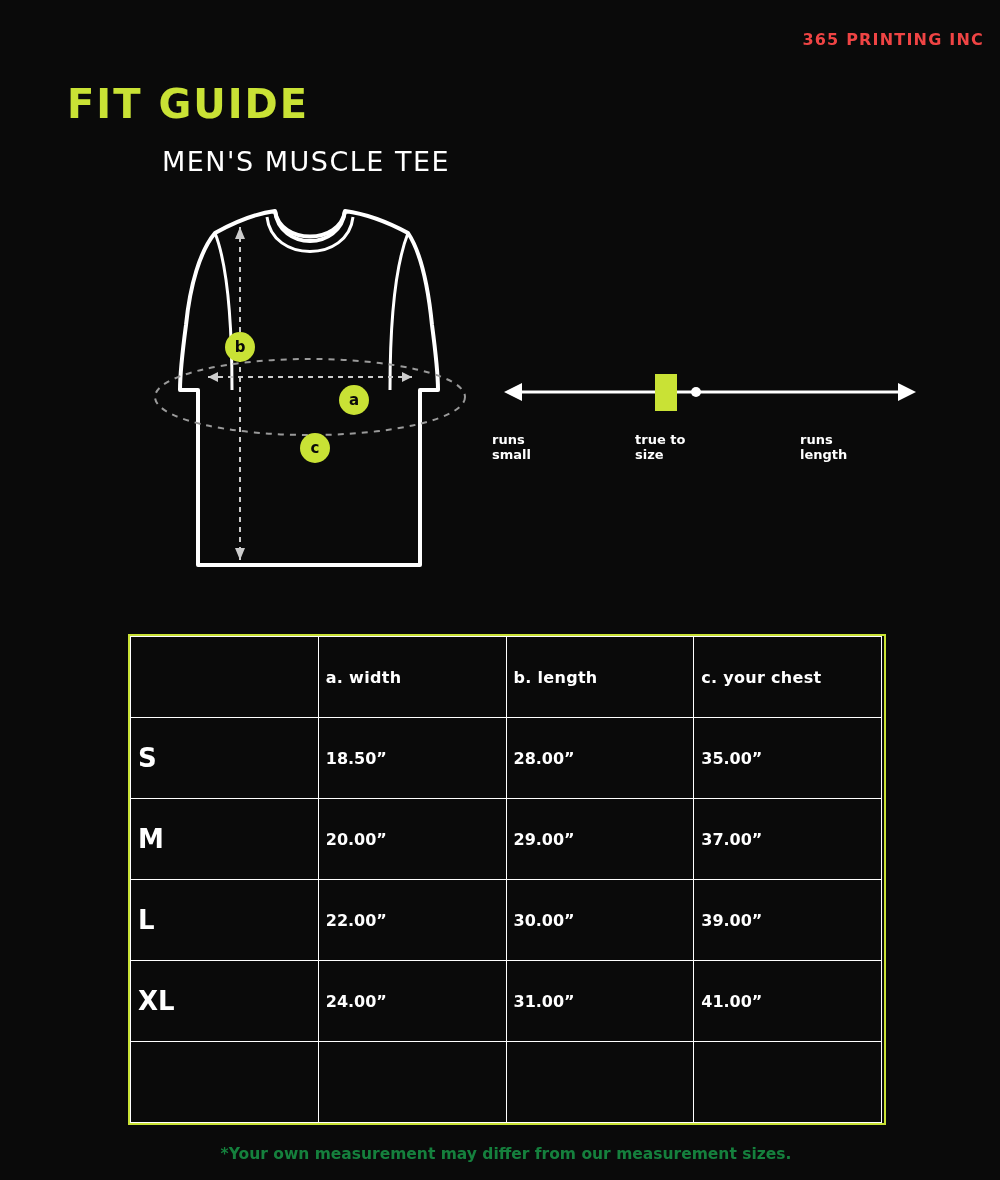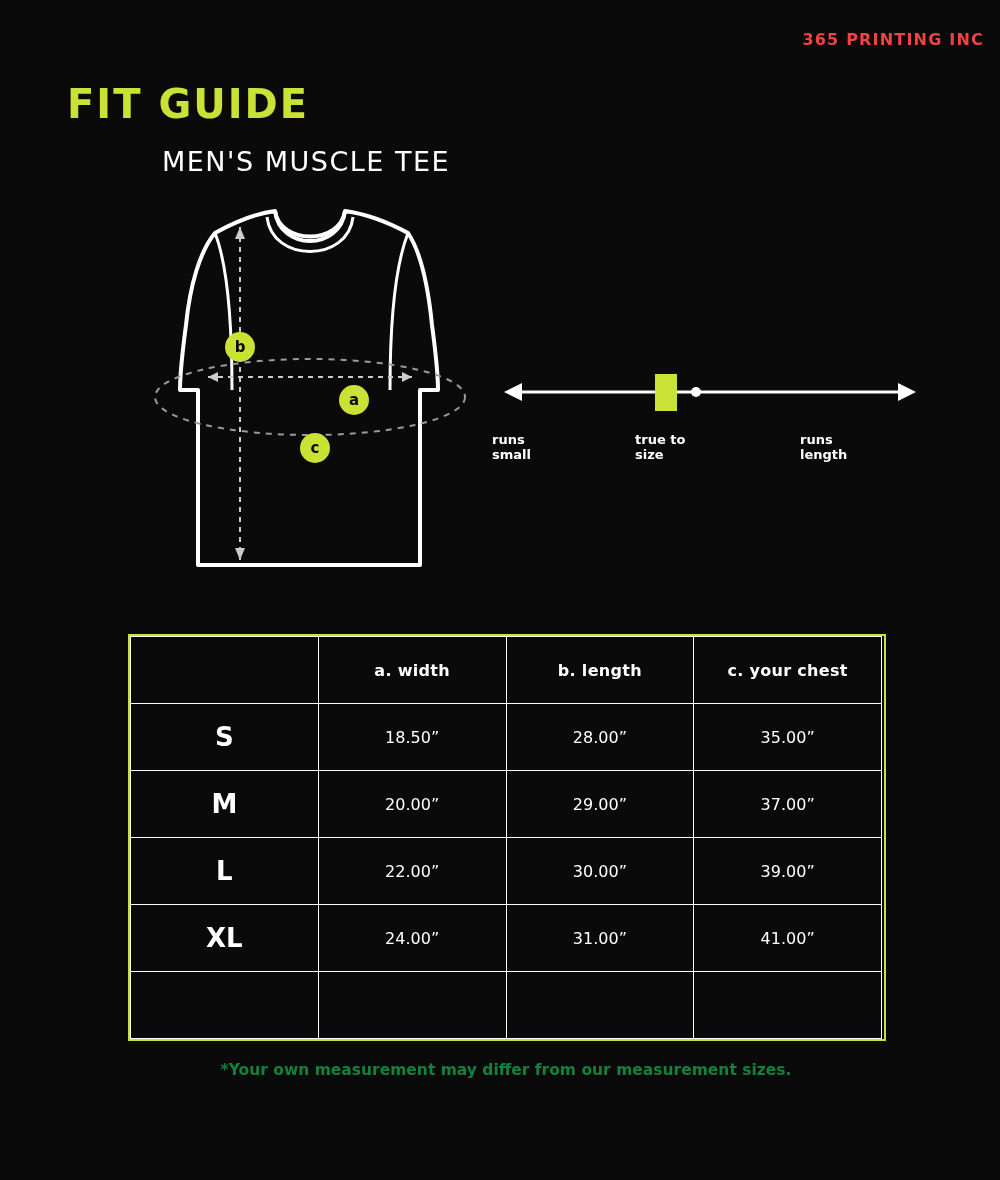--- a/index.html
+++ b/index.html
@@ -115,40 +115,40 @@
     width: 752px;
   }
   table.size-table {
     border-collapse: collapse;
     width: 752px;
     table-layout: fixed;
   }
   table.size-table td, table.size-table th {
     border: 1px solid #ffffff;
     height: 66px;
-    text-align: center;
+    text-align: left;
     vertical-align: middle;
-    padding: 0;
+    padding: 7px;
   }
   table.size-table th {
     font-family: "DejaVu Sans", sans-serif;
     font-weight: bold;
     font-size: 16px;
     color: #ffffff;
     letter-spacing: .3px;
   }
   td.size-cell {
     font-family: "DejaVu Sans", sans-serif;
     font-weight: bold;
     font-size: 26px;
     color: #ffffff;
   }
   td.val-cell {
     font-family: "DejaVu Sans", sans-serif;
-    font-weight: normal;
+    font-weight: bold;
     font-size: 16px;
     color: #ffffff;
   }
   
   .table-frame {
     position: absolute;
     left: -2px;
     top: -2px;
     width: 754px;
     height: 100%;

